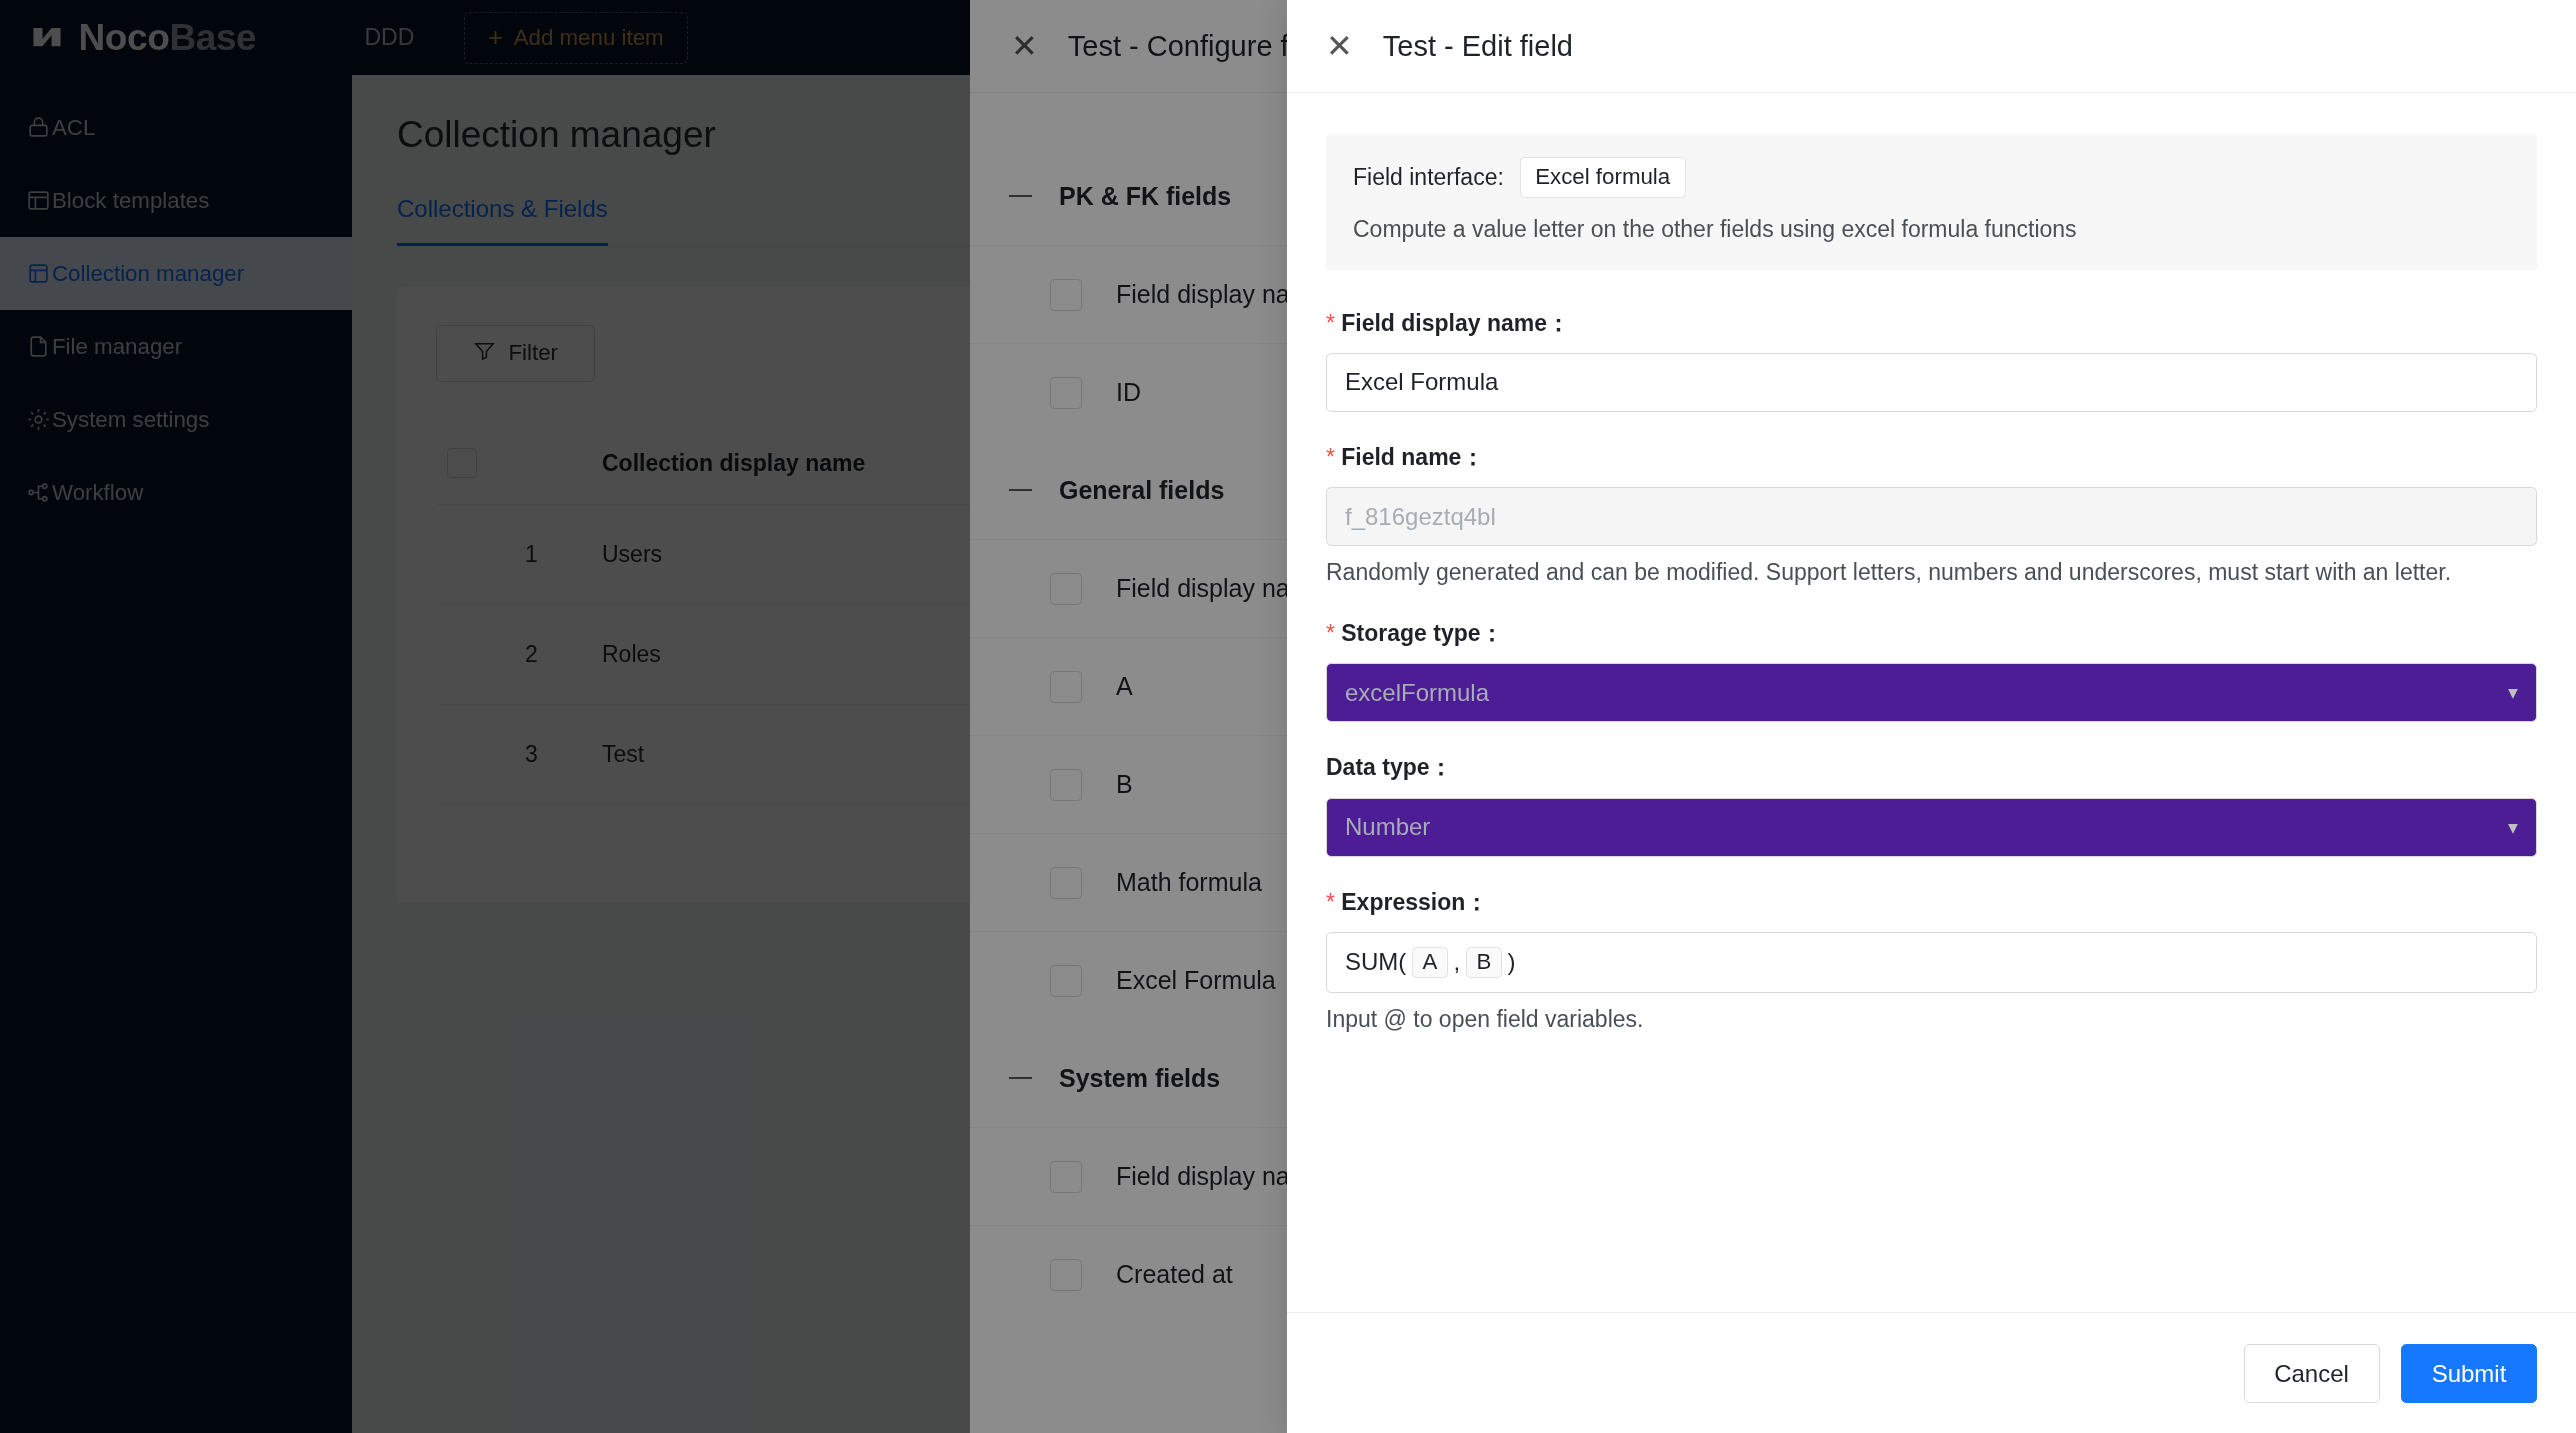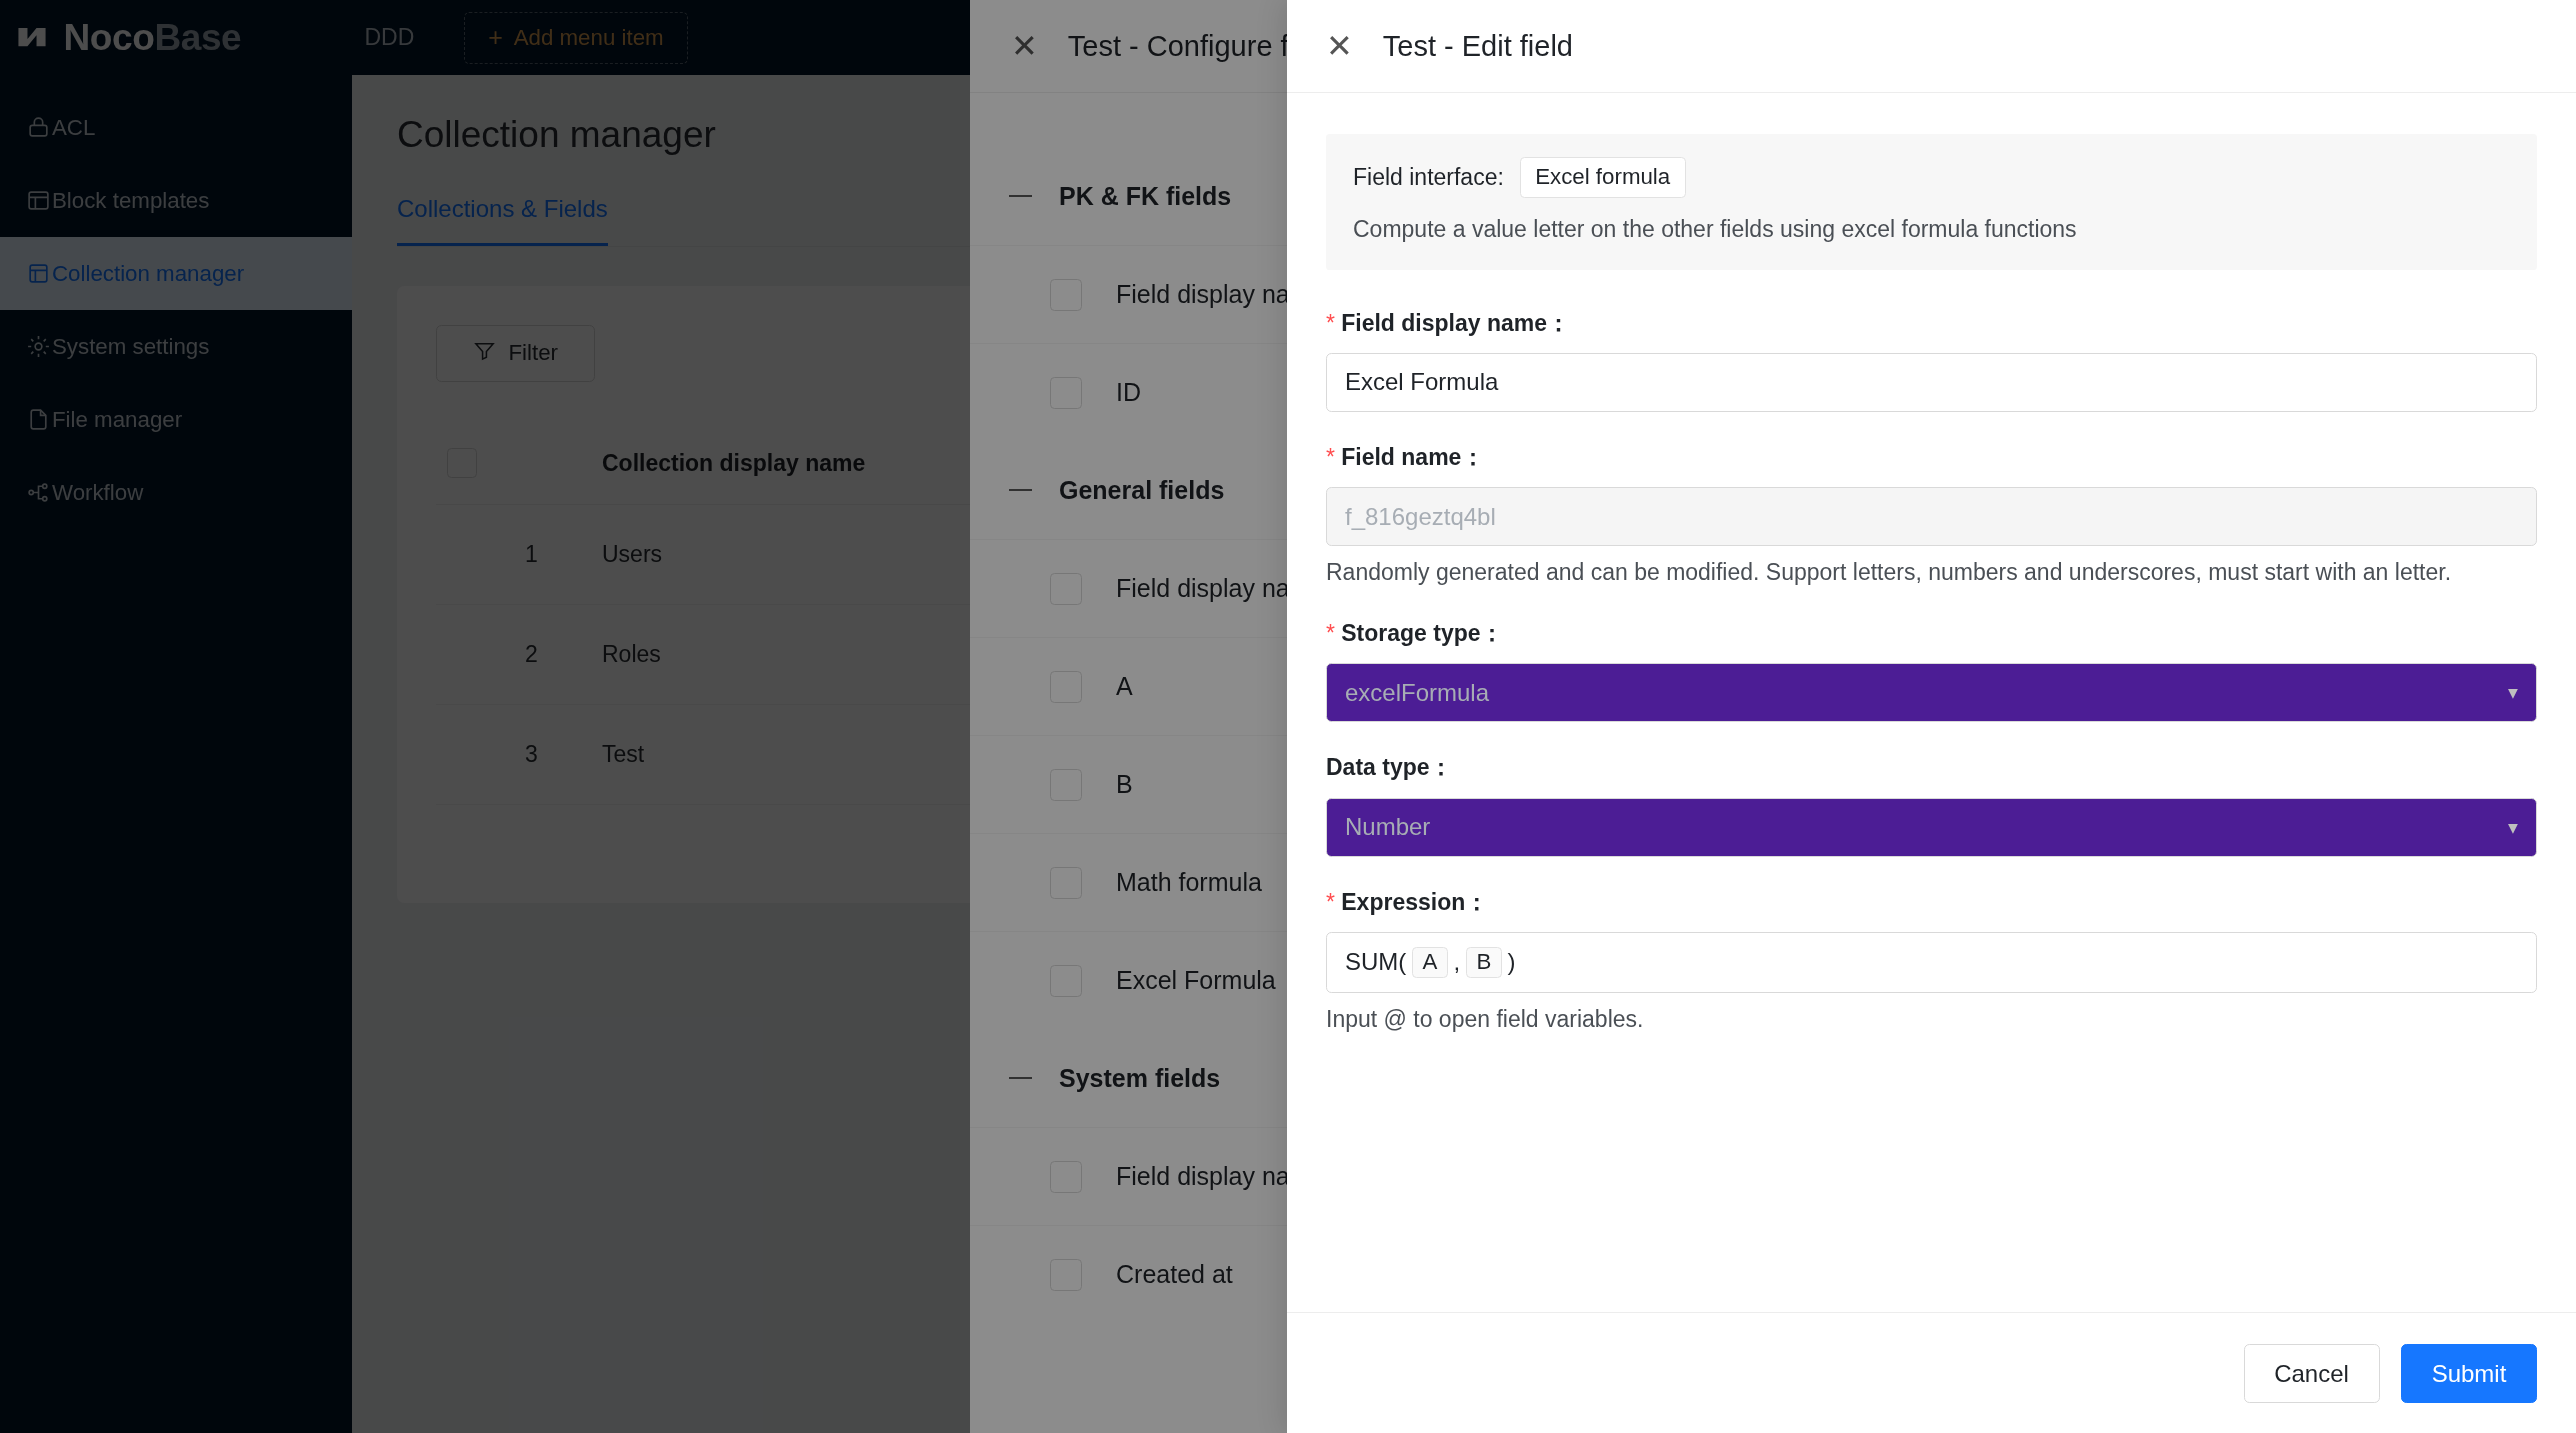--- a/index.html
+++ b/index.html
@@ -10,21 +10,21 @@
     font-family: "Liberation Sans", sans-serif;
     background: #f0f2f5;
   }
   .app { position: relative; width: 2576px; height: 1434px; }
 
   
   .topbar {
     position: absolute; top: 0; left: 0; width: 2576px; height: 75px;
     background: #001529; display: flex; align-items: center;
   }
-  .logo { display: flex; align-items: center; gap: 12.5px; padding-left: 13px; width: 352px; }
+  .logo { display: flex; align-items: center; gap: 12.5px; padding-left: 28px; width: 352px; }
   .logo-mark {
     width: 38px; height: 38px; position: relative; flex: none;
   }
   .logo-text { font-size: 37px; font-weight: 700; letter-spacing: -0.4px; }
   .logo-text .noco { color: #ffffff; }
   .logo-text .base { color: #9aa4ae; }
   .menu-label { color: #b8bfc6; font-size: 23px; margin-left: 12.5px; }
   .add-menu-item {
     margin-left: 50px; height: 52px; padding: 0 23px;
     border: 0.9px dashed #5a6672; border-radius: 5.4px; color: #d89a4e;
@@ -221,34 +221,34 @@
         <svg viewBox="0 0 24 24" fill="none" stroke="currentColor" stroke-width="1.6">
             <rect x="4" y="4" width="16" height="16" rx="2"></rect>
             <path d="M4 9h16M9 9v11"></path>
           </svg>
       </span>
       <span>Collection manager</span>
     </div>
     <div class="side-item">
       <span class="side-ico">
         <svg viewBox="0 0 24 24" fill="none" stroke="currentColor" stroke-width="1.6">
+            <path d="M14 3H7a2 2 0 0 0-2 2v14a2 2 0 0 0 2 2h10a2 2 0 0 0 2-2V8z"></path>
+            <path d="M14 3v5h5"></path>
+          </svg>
+      </span>
+      <span>File manager</span>
+    </div>
+    <div class="side-item">
+      <span class="side-ico">
+        <svg viewBox="0 0 24 24" fill="none" stroke="currentColor" stroke-width="1.6">
             <circle cx="12" cy="12" r="3.2"></circle>
             <path d="M12 2v3M12 19v3M2 12h3M19 12h3M5 5l2 2M17 17l2 2M19 5l-2 2M7 17l-2 2"></path>
           </svg>
       </span>
       <span>System settings</span>
-    </div>
-    <div class="side-item">
-      <span class="side-ico">
-        <svg viewBox="0 0 24 24" fill="none" stroke="currentColor" stroke-width="1.6">
-            <path d="M14 3H7a2 2 0 0 0-2 2v14a2 2 0 0 0 2 2h10a2 2 0 0 0 2-2V8z"></path>
-            <path d="M14 3v5h5"></path>
-          </svg>
-      </span>
-      <span>File manager</span>
     </div>
     <div class="side-item">
       <span class="side-ico">
         <svg viewBox="0 0 24 24" fill="none" stroke="currentColor" stroke-width="1.6">
             <circle cx="5" cy="12" r="2"></circle>
             <circle cx="18" cy="6" r="2"></circle>
             <circle cx="18" cy="18" r="2"></circle>
             <path d="M7 12h5M12 12V6h4M12 12v6h4"></path>
           </svg>
       </span>

